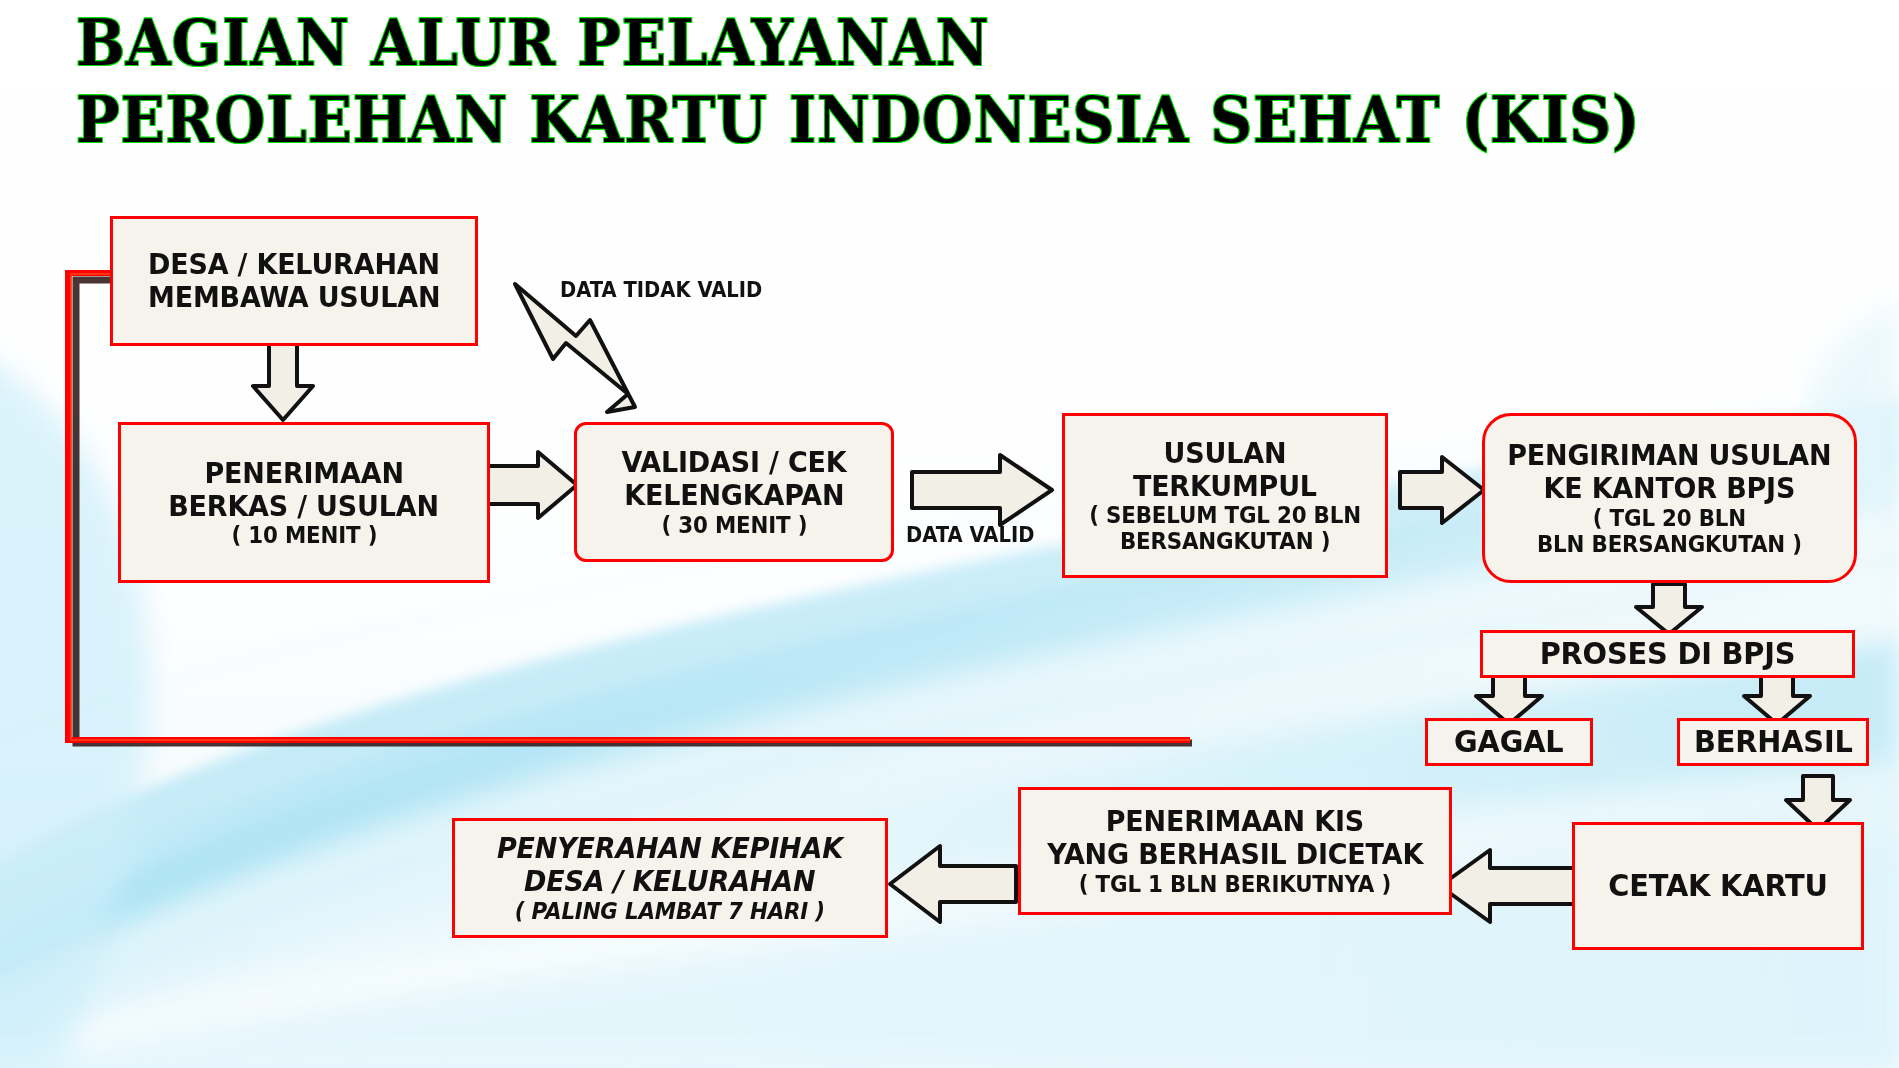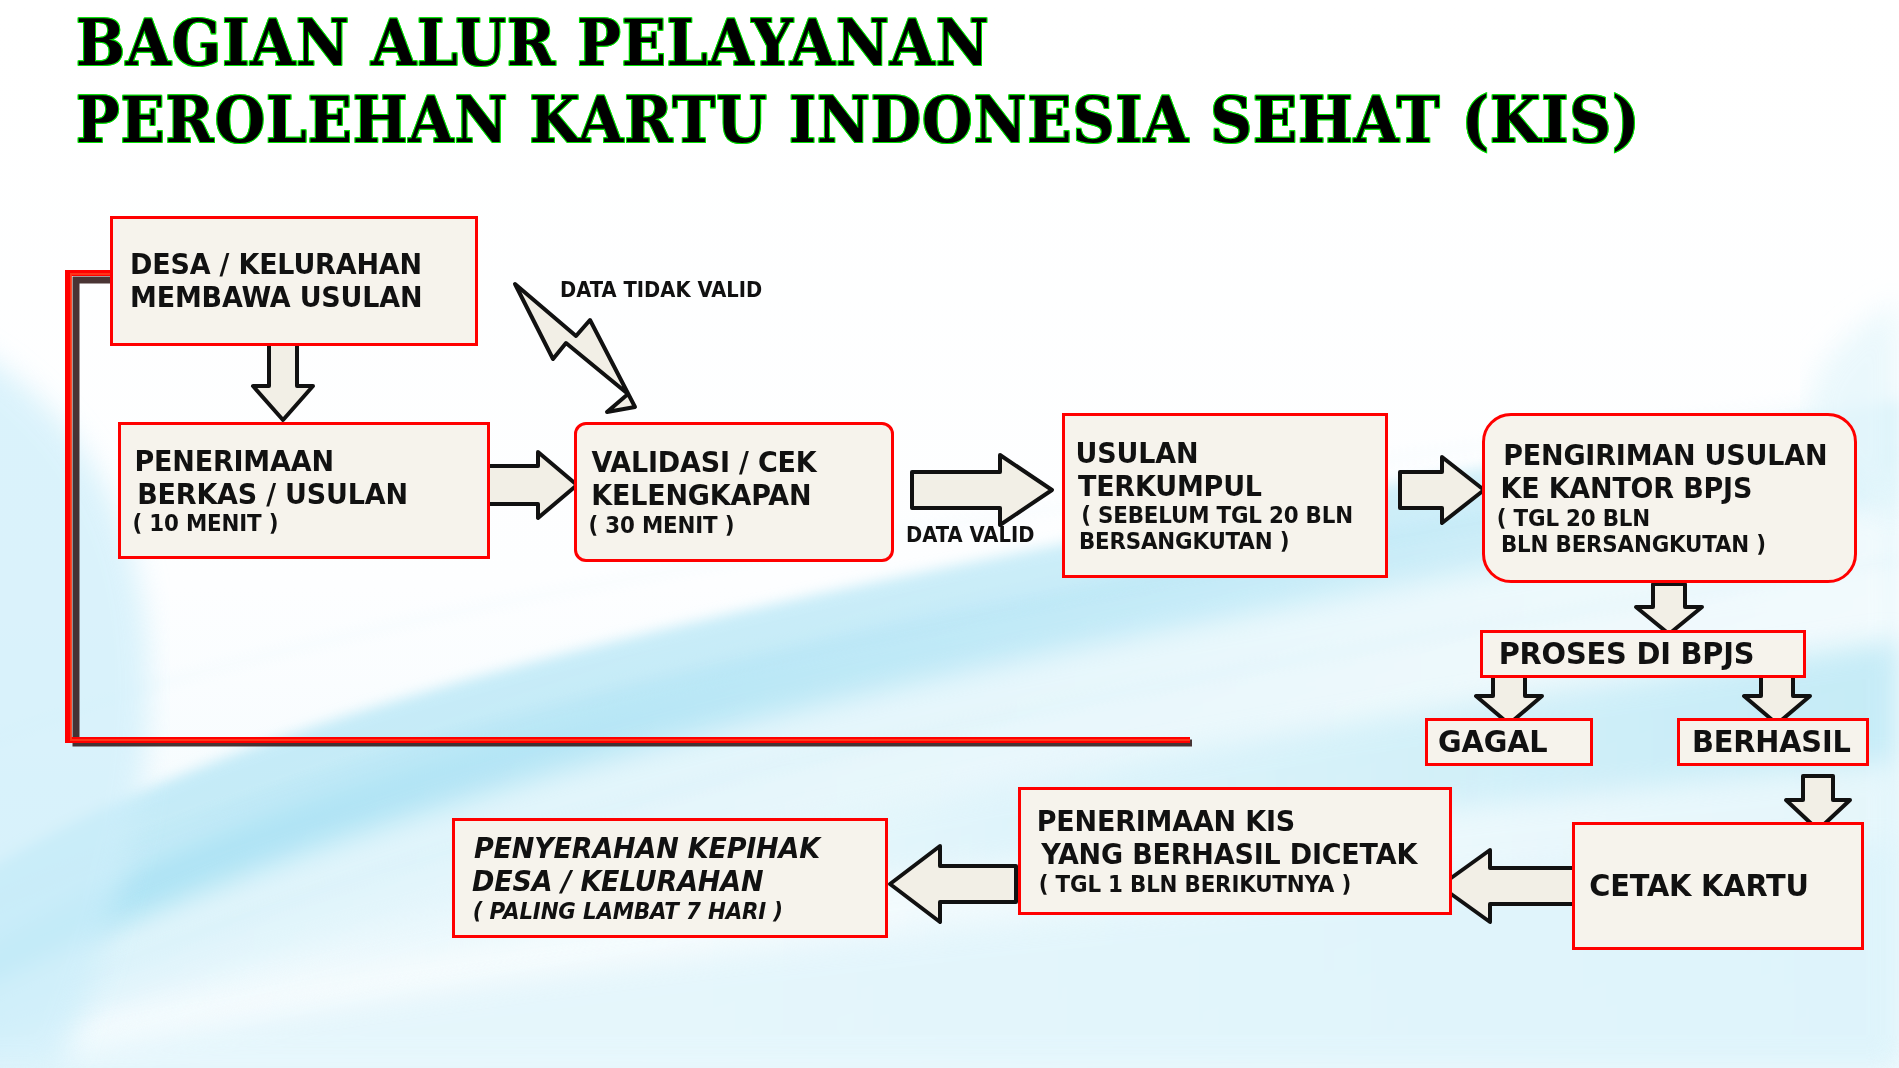--- a/index.html
+++ b/index.html
@@ -55,21 +55,21 @@
   #title-line-2 { font-size: 63px; margin-top: 6px; }
 
   
   .node {
     position: absolute;
     box-sizing: border-box;
     background: #f6f3ec;
     border: 3.5px solid #ff0000;
     display: flex;
     flex-direction: column;
-    align-items: flex-start;
+    align-items: center;
     justify-content: center;
     z-index: 4;
     padding: 2px 6px;
   }
   .node .ln {
     font-family: "DejaVu Sans", sans-serif;
     font-weight: bold;
     color: #111111;
     text-align: center;
     white-space: nowrap;
@@ -212,21 +212,21 @@
 
       <path d="M 1016,866 L 940,866 L 940,846 L 890,884 L 940,922 L 940,902 L 1016,902 Z"></path>
     </g>
   </svg>
 
   <div class="node" id="n-desa" style="left:110px; top:216px; width:368px; height:130px;">
     <div class="ln main">DESA / KELURAHAN</div>
     <div class="ln main">MEMBAWA USULAN</div>
   </div>
 
-  <div class="node" id="n-penerimaan" style="left:118px; top:422px; width:372px; height:137px;">
+  <div class="node" id="n-penerimaan" style="left:118px; top:422px; width:372px; height:161px;">
     <div class="ln main">PENERIMAAN</div>
     <div class="ln main">BERKAS / USULAN</div>
     <div class="ln sub">( 10 MENIT )</div>
   </div>
 
   <div class="node" id="n-validasi" style="left:574px; top:422px; width:320px; height:140px;border-radius:12px;">
     <div class="ln main">VALIDASI / CEK</div>
     <div class="ln main">KELENGKAPAN</div>
     <div class="ln sub">( 30 MENIT )</div>
   </div>
@@ -238,21 +238,21 @@
     <div class="ln sub">BERSANGKUTAN )</div>
   </div>
 
   <div class="node" id="n-pengiriman" style="left:1482px; top:413px; width:375px; height:170px;border-radius:29px;">
     <div class="ln main">PENGIRIMAN USULAN</div>
     <div class="ln main">KE KANTOR BPJS</div>
     <div class="ln sub">( TGL 20 BLN</div>
     <div class="ln sub">BLN BERSANGKUTAN )</div>
   </div>
 
-  <div class="node" id="n-proses" style="left:1480px; top:630px; width:326px; height:48px;">
+  <div class="node" id="n-proses" style="left:1480px; top:630px; width:375px; height:48px;">
     <div class="ln big">PROSES DI BPJS</div>
   </div>
 
   <div class="node" id="n-gagal" style="left:1425px; top:718px; width:168px; height:48px;">
     <div class="ln big">GAGAL</div>
   </div>
 
   <div class="node" id="n-cetak" style="left:1572px; top:822px; width:292px; height:128px;">
     <div class="ln big">CETAK KARTU</div>
   </div>

